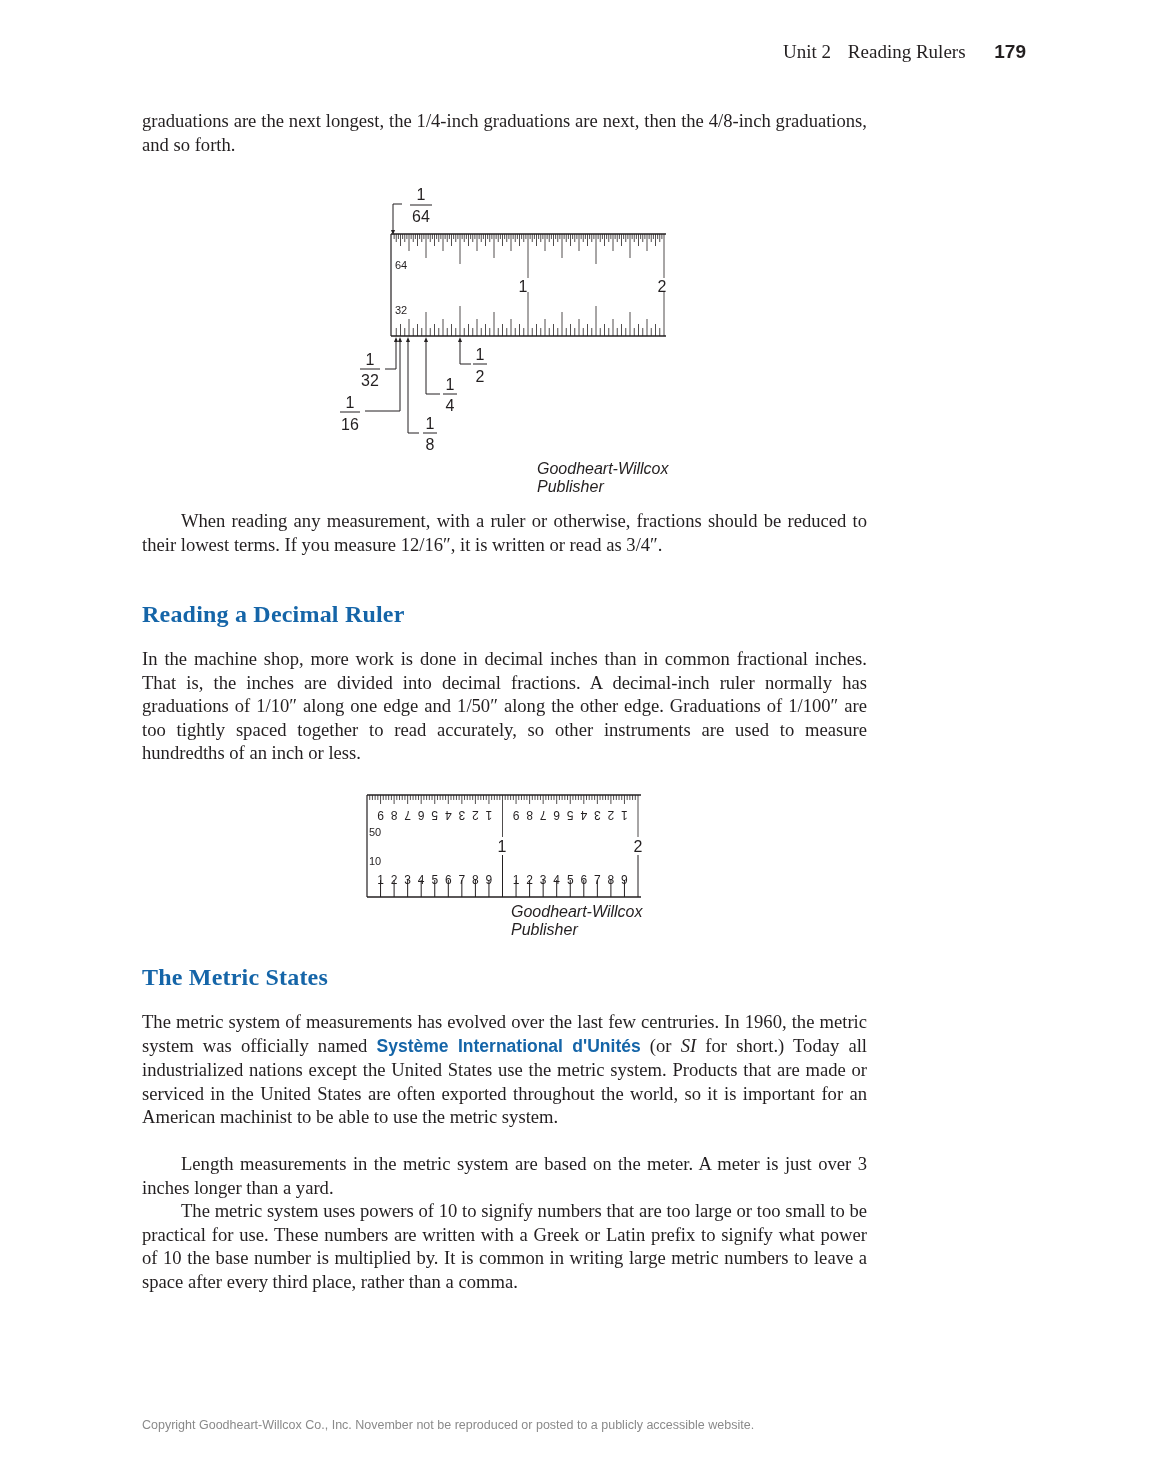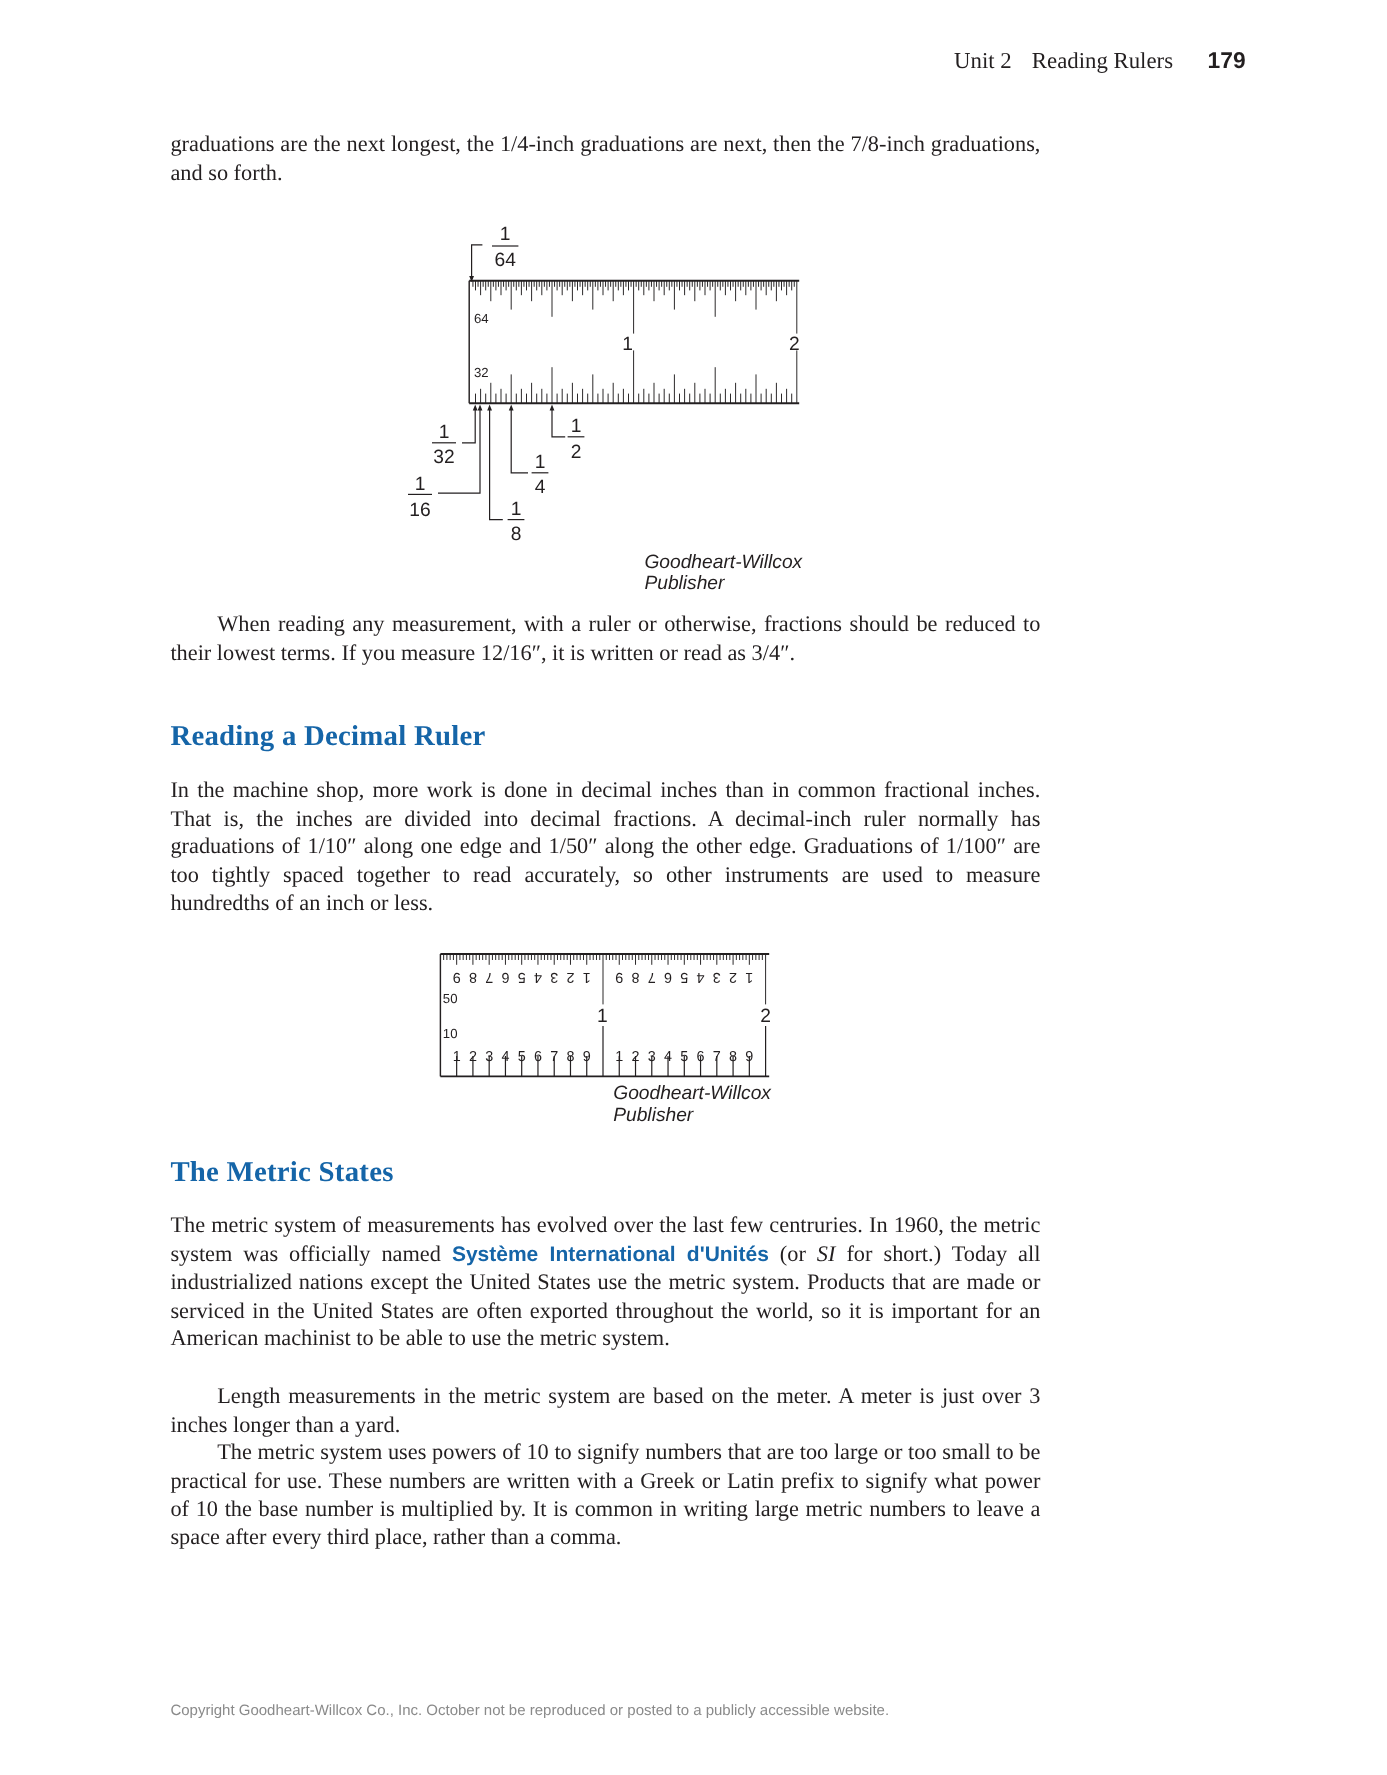--- a/index.html
+++ b/index.html
@@ -1,18 +1,18 @@
 <!DOCTYPE html>
 <html><head>
 <meta charset="utf-8">
 <style>
   html, body { margin: 0; padding: 0; background: #ffffff; }
   body { width: 1156px; height: 1479px; position: relative; overflow: hidden; color: #231f20; }
   .serif { font-family: "Liberation Serif", "DejaVu Serif", serif; }
-  .running-head { position: absolute; top: 41px; right: 118px; font-size: 19px; white-space: nowrap; }
+  .running-head { position: absolute; top: 41px; right: 130px; font-size: 19px; white-space: nowrap; }
   .running-head .unit { margin-right: 4px; }
   .running-head .chapter { margin-left: 8px; }
   .running-head .pageno { font-family: "Liberation Sans", sans-serif; font-weight: bold; font-size: 19px; margin-left: 24px; }
   .para { position: absolute; left: 142px; width: 725px; font-size: 18.6px; line-height: 23.6px; text-align: justify; margin: 0; }
   .para.indent { text-indent: 39px; }
   h2.section { position: absolute; left: 142px; margin: 0; font-family: "Liberation Serif", serif; font-weight: bold; font-size: 24px; color: #1565a8; letter-spacing: 0.2px; }
   .term { color: #1565a8; font-weight: bold; font-family: Liberation Sans, sans-serif; font-size: 17.5px; }
   .credit { position: absolute; font-family: "Liberation Sans", sans-serif; font-style: italic; font-size: 16px; color: #231f20; }
   .figure { position: absolute; }
   .copyright { position: absolute; left: 142px; top: 1418px; font-family: "Liberation Sans", sans-serif; font-size: 12.5px; color: #8a8a8a; }
@@ -20,21 +20,21 @@
 </style>
 </head>
 <body>
 
 <div class="running-head serif">
   <span class="unit">Unit 2</span>
   <span class="chapter">Reading Rulers</span>
   <span class="pageno">179</span>
 </div>
 
-<p class="para serif" style="top:109px;">graduations are the next longest, the 1/4-inch graduations are next, then the 7/8-inch graduations, and so forth.</p>
+<p class="para serif" style="top:109px;">graduations are the next longest, the 1/4-inch graduations are next, then the 4/8-inch graduations, and so forth.</p>
 
 <div class="figure" style="left:330px; top:180px; width:360px; height:300px;">
   <svg id="frac-svg" width="360" height="300" viewBox="0 0 360 300">
     <g id="frac-ticks" stroke="#231f20" stroke-width="1">
         <line x1="64.125" y1="54" x2="64.125" y2="59" stroke-width="0.8"></line>
         <line x1="66.25" y1="54" x2="66.25" y2="62" stroke-width="0.8"></line>
         <line x1="68.375" y1="54" x2="68.375" y2="59" stroke-width="0.8"></line>
         <line x1="70.5" y1="54" x2="70.5" y2="66" stroke-width="0.8"></line>
         <line x1="72.625" y1="54" x2="72.625" y2="59" stroke-width="0.8"></line>
         <line x1="74.75" y1="54" x2="74.75" y2="62" stroke-width="0.8"></line>
@@ -473,13 +473,13 @@
 </div>
 
 <h2 class="section" style="top:964px;">The Metric States</h2>
 
 <p class="para serif" style="top:1010px;"><span>The metric system of measurements has evolved over the last few centruries. In 1960, the metric system was officially named </span><span class="term">Système International d'Unités</span><span> (or </span><i>SI</i><span> for short.) Today all industrialized nations except the United States use the metric system. Products that are made or serviced in the United States are often exported throughout the world, so it is important for an American machinist to be able to use the metric system.</span></p>
 
 <p class="para serif indent" style="top:1152px;">Length measurements in the metric system are based on the meter. A meter is just over 3 inches longer than a yard.</p>
 
 <p class="para serif indent" style="top:1199px;">The metric system uses powers of 10 to signify numbers that are too large or too small to be practical for use. These numbers are written with a Greek or Latin prefix to signify what power of 10 the base number is multiplied by. It is common in writing large metric numbers to leave a space after every third place, rather than a comma.</p>
 
-<div class="copyright">Copyright Goodheart-Willcox Co., Inc. October not be reproduced or posted to a publicly accessible website.</div>
+<div class="copyright">Copyright Goodheart-Willcox Co., Inc. November not be reproduced or posted to a publicly accessible website.</div>
 
 </body></html>

